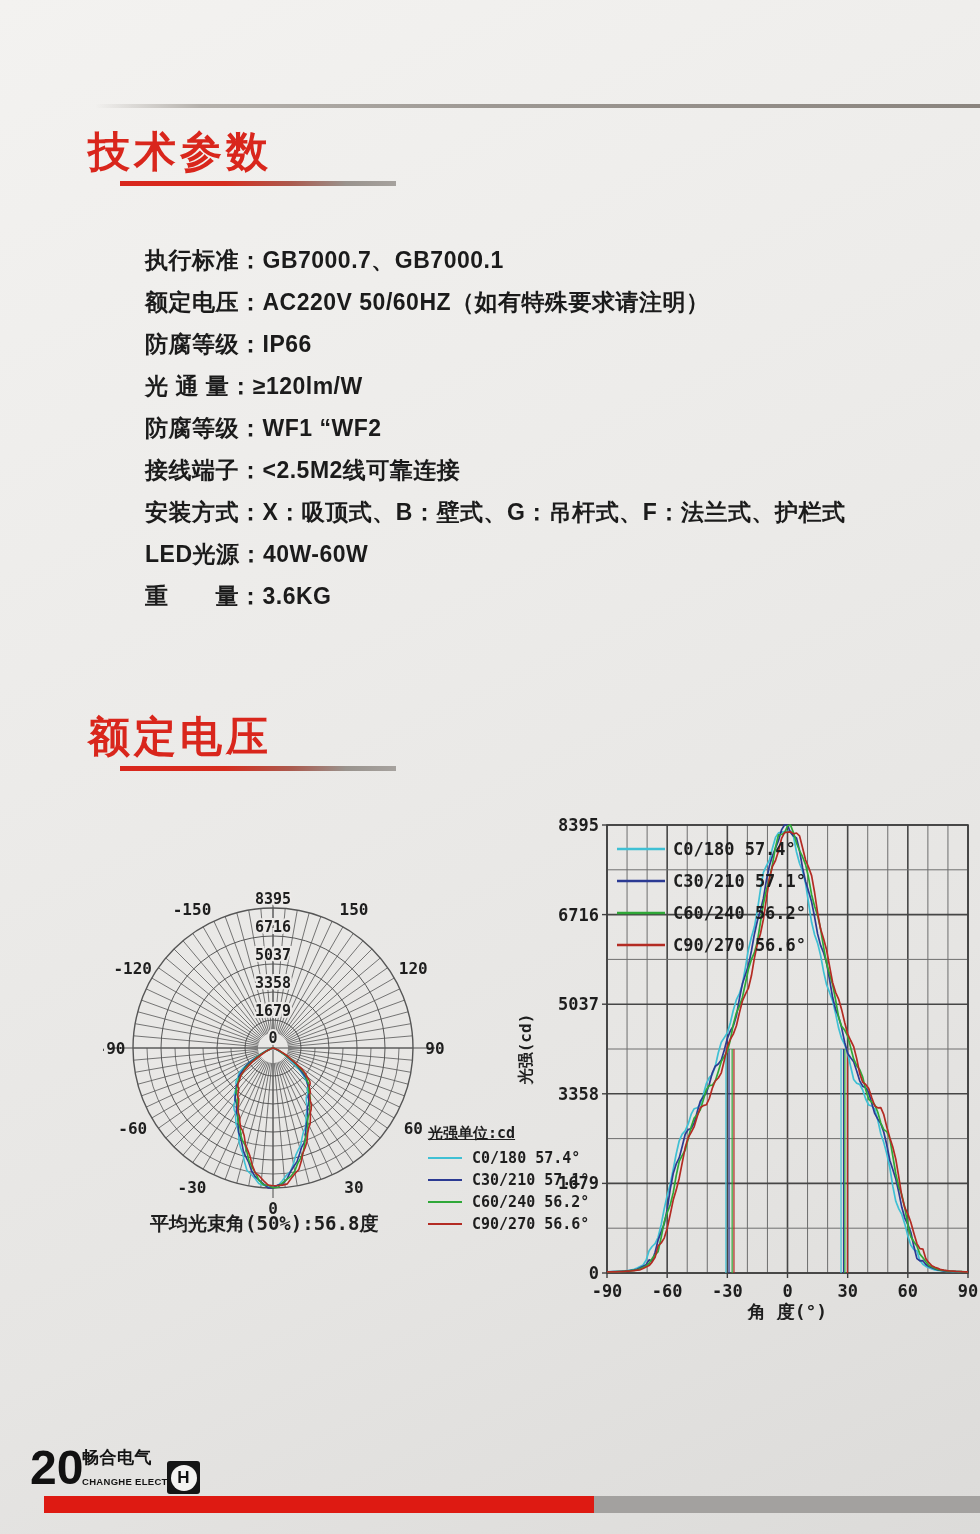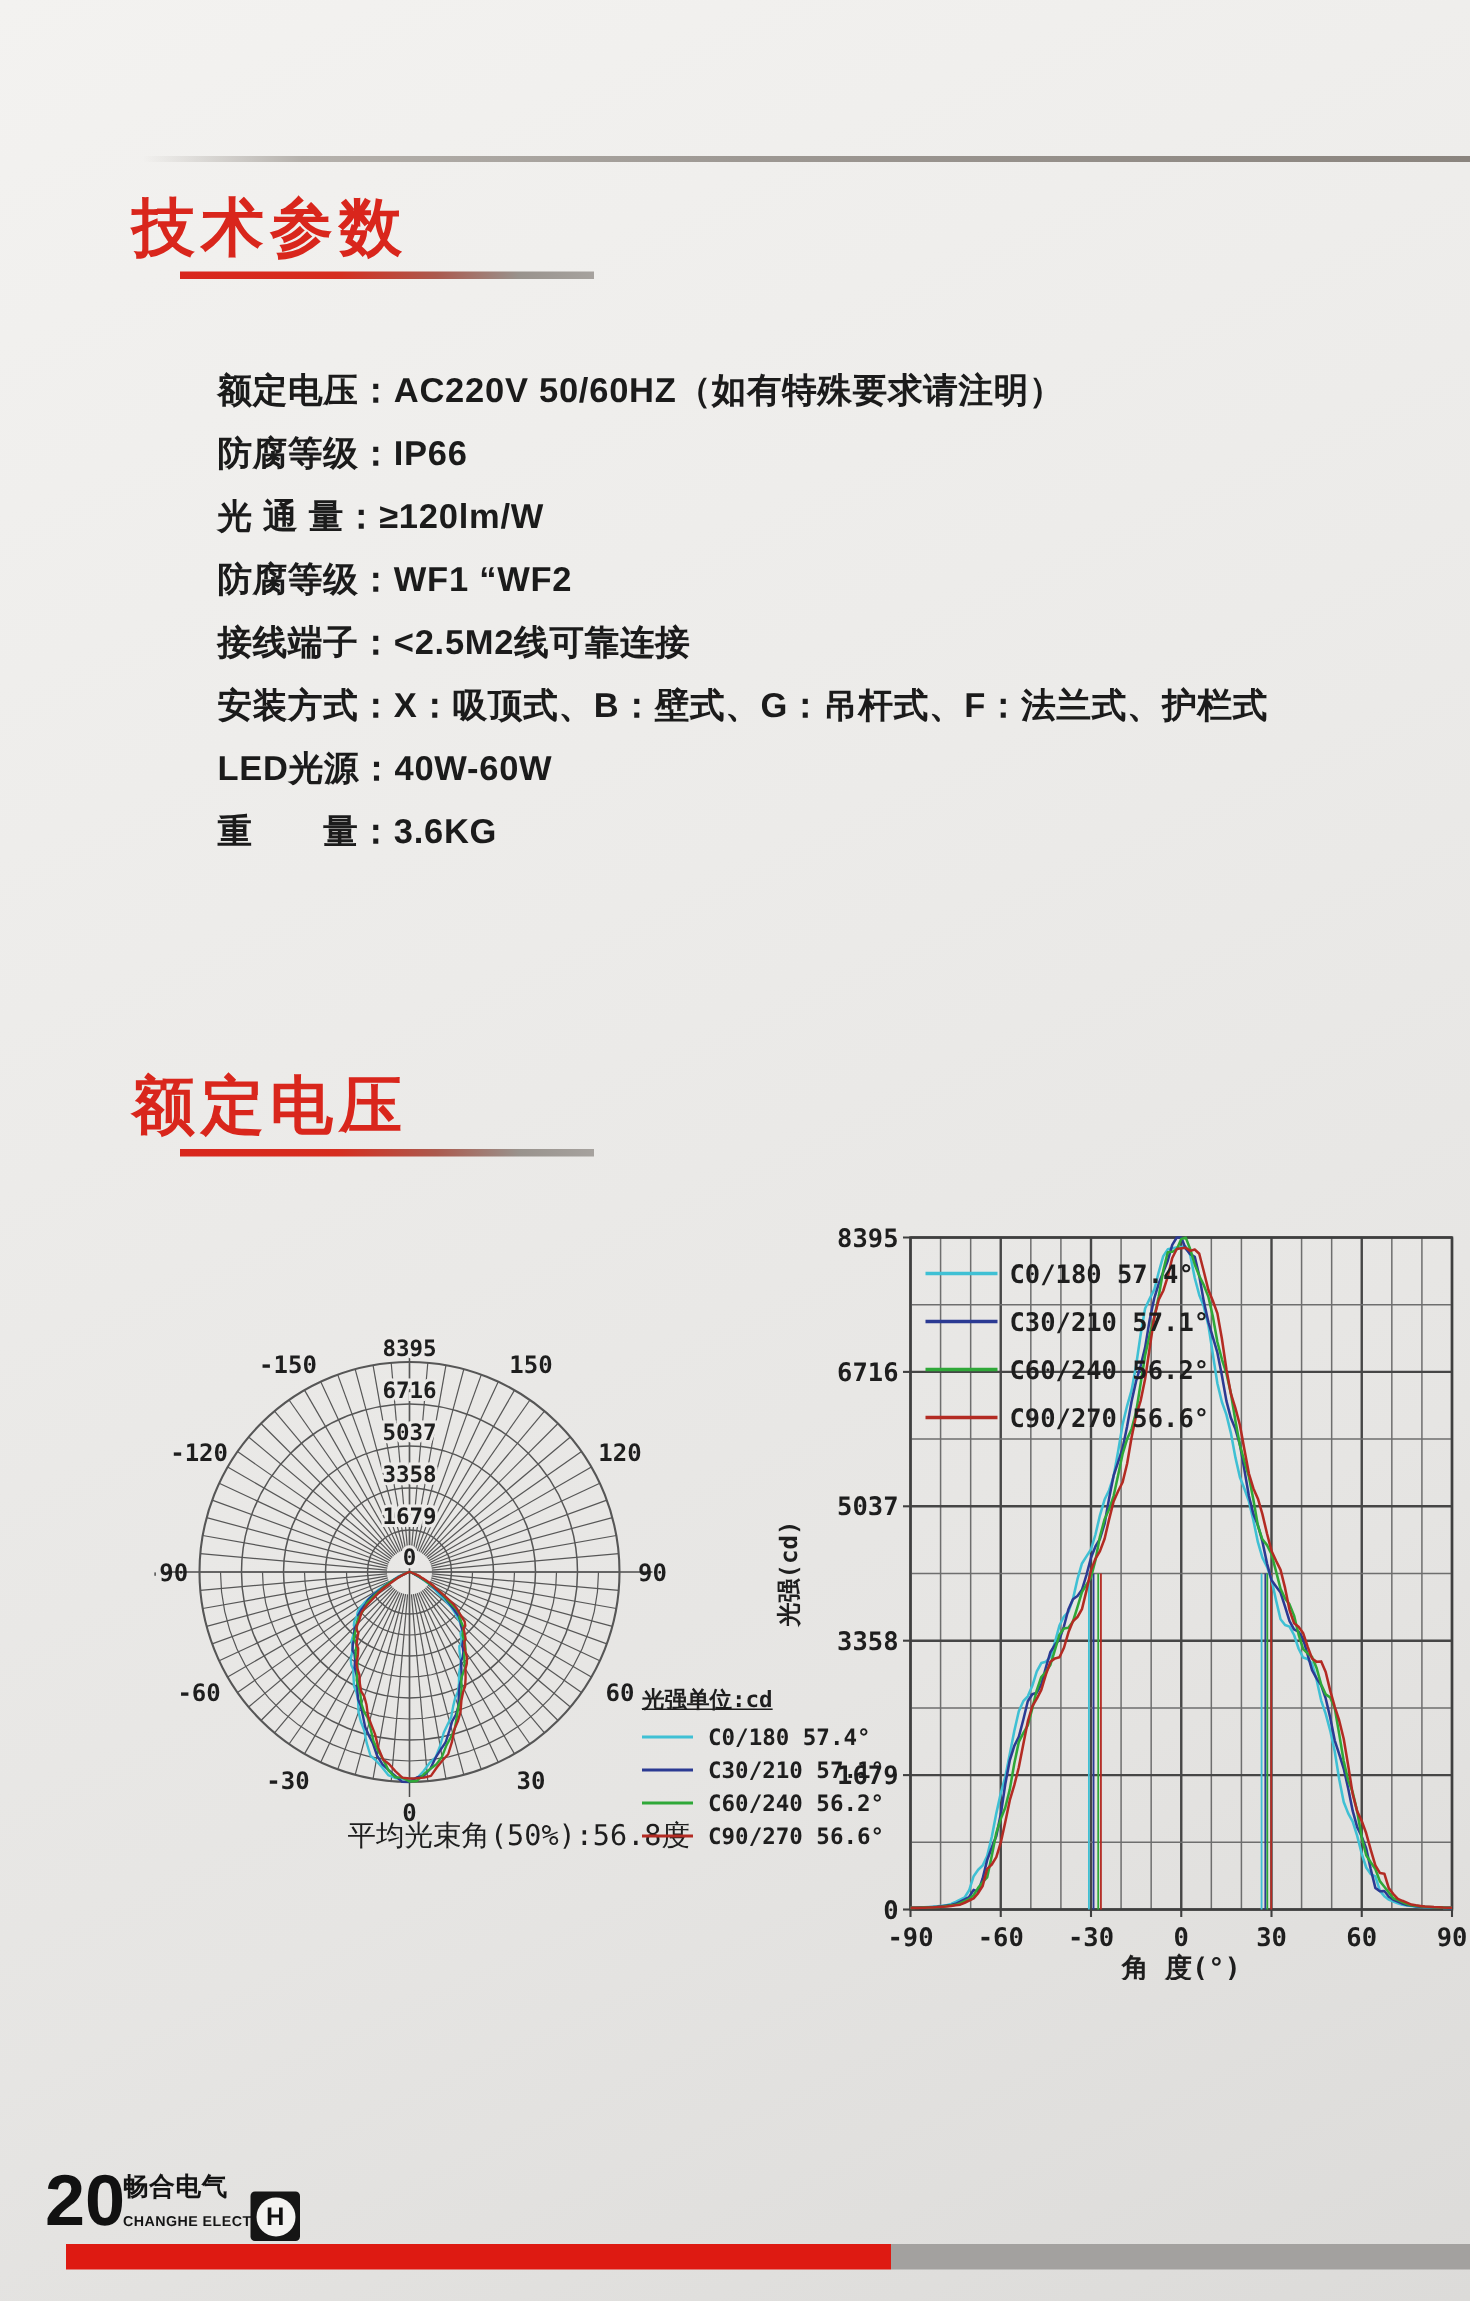--- a/index.html
+++ b/index.html
@@ -6,22 +6,22 @@
   body{font-family:"Liberation Sans",sans-serif;}
   .page{position:relative;width:980px;height:1534px;overflow:hidden;
         background:linear-gradient(155deg,#f3f2f0 0%,#ecebe9 40%,#e6e5e3 70%,#dcdbd9 100%);}
   .top-line{position:absolute;top:104px;left:95px;right:0;height:4px;
         background:linear-gradient(90deg,rgba(181,177,172,0) 0%,#b5b1ac 12%,#9d9893 45%,#8a847e 100%);}
   .sec-title{position:absolute;margin:0;color:#d9261c;font-size:42px;font-weight:800;letter-spacing:4px;line-height:1;}
   .title-underline{position:absolute;height:5px;width:276px;left:120px;
         background:linear-gradient(90deg,#d9261c 0%,#d62d1f 38%,#ab5a4e 62%,#99938d 82%,#a6a29e 100%);}
   .specs{position:absolute;left:145px;top:239px;margin:0;padding:0;list-style:none;}
   .specs li{line-height:42px;font-size:23px;font-weight:700;color:#1b1b1b;white-space:nowrap;letter-spacing:0.5px;}
-  .chart-caption{position:absolute;left:150px;top:1211px;width:310px;text-align:right;
-        font-family:"DejaVu Sans Mono","Liberation Mono",monospace;font-size:19px;font-weight:400;color:#1e1e1e;}
+  .chart-caption{position:absolute;left:150px;top:1211px;width:310px;text-align:left;
+        font-family:"DejaVu Sans Mono","Liberation Mono",monospace;font-size:19px;font-weight:700;color:#1e1e1e;}
   .polar-legend{position:absolute;left:428px;top:1124px;font-family:"DejaVu Sans Mono","Liberation Mono",monospace;}
   .polar-legend .pl-title{font-size:15px;font-weight:700;color:#1e1e1e;margin-bottom:4px;text-decoration:underline;}
   .pl-row{display:flex;align-items:center;height:22px;}
   .pl-swatch{display:inline-block;width:34px;height:0;border-top:2px solid #000;margin-right:10px;}
   .pl-label{font-size:15px;font-weight:700;color:#1e1e1e;white-space:nowrap;}
   svg text{font-family:"DejaVu Sans Mono","Liberation Mono",monospace;font-weight:700;fill:#1e1e1e;}
   .footer-num{position:absolute;left:30px;top:1444px;font-size:48px;font-weight:800;color:#111;line-height:1;}
   .brand-cn{position:absolute;left:82px;top:1449px;font-size:17px;font-weight:800;color:#141414;letter-spacing:0.5px;line-height:1;}
   .brand-en{position:absolute;left:82px;top:1477px;font-size:9.5px;font-weight:700;color:#141414;letter-spacing:0.3px;line-height:1;}
   .logo-mark{position:absolute;left:167px;top:1461px;width:33px;height:33px;background:#151515;border-radius:3px;
@@ -35,20 +35,21 @@
 <body>
 
 <div class="page">
 
   <div class="top-line"></div>
 
   <h1 class="sec-title" style="left:88px;top:131px;">技术参数</h1>
   <div class="title-underline" style="top:181px;"></div>
 
   <ul class="specs">
+    <li>执行标准：GB7000.7、GB7000.1</li>
     <li>额定电压：AC220V 50/60HZ（如有特殊要求请注明）</li>
     <li>防腐等级：IP66</li>
     <li>光 通 量：≥120lm/W</li>
     <li>防腐等级：WF1 “WF2</li>
     <li>接线端子：&lt;2.5M2线可靠连接</li>
     <li>安装方式：X：吸顶式、B：壁式、G：吊杆式、F：法兰式、护栏式</li>
     <li>LED光源：40W-60W</li>
     <li>重　　量：3.6KG</li>
   </ul>
 

